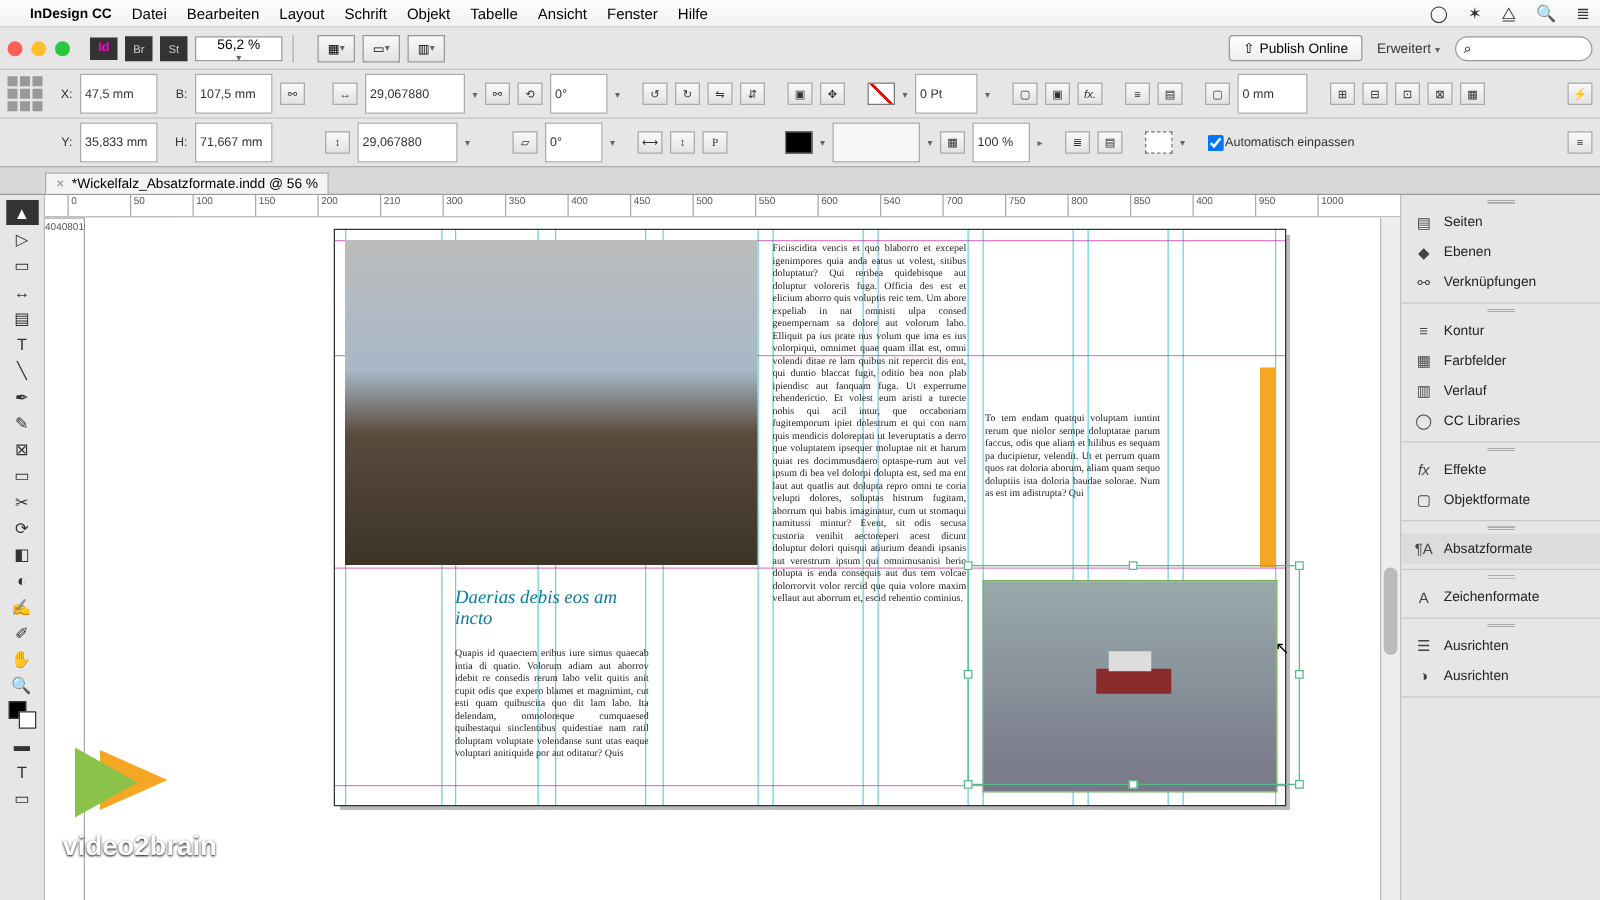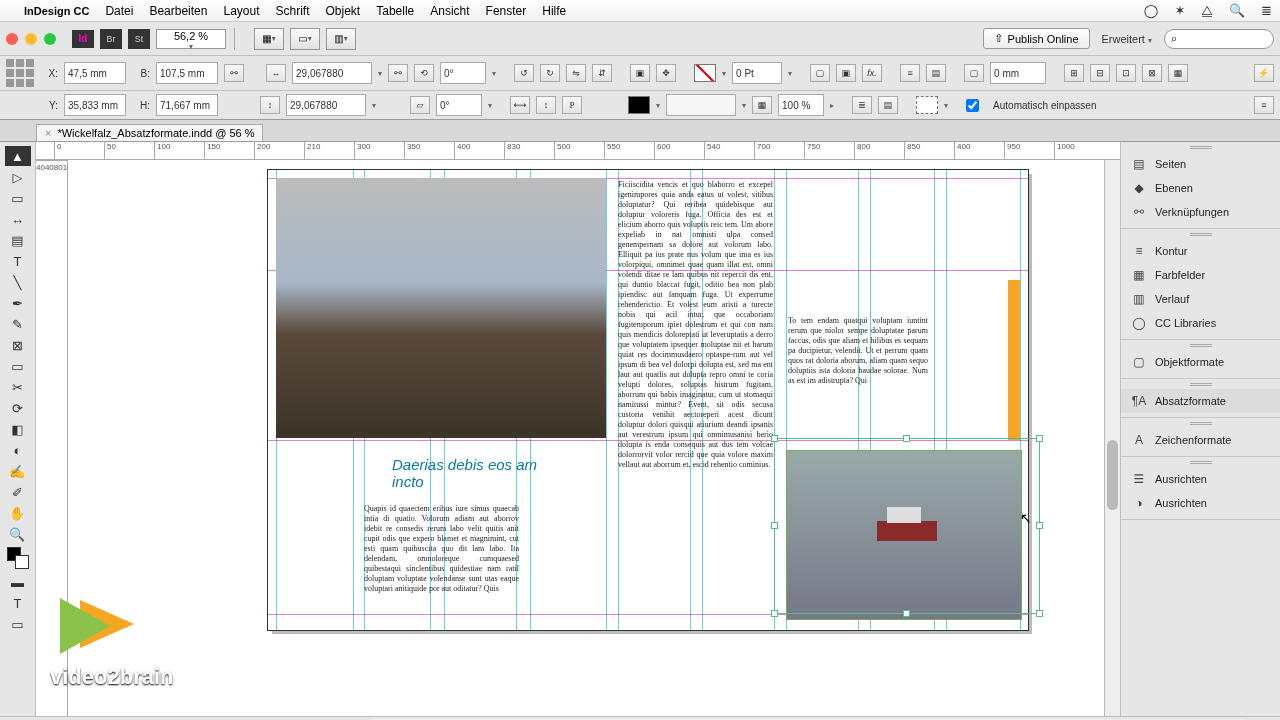--- a/index.html
+++ b/index.html
@@ -24,26 +24,26 @@
 .chev{font-size:8px;color:#666;}
 .seg { width:30px; height:22px; background:linear-gradient(#fafafa,#e2e2e2); border:1px solid #999; display:flex;align-items:center;justify-content:center; font-size:10px;}
 .pub-btn { padding:3px 10px; border:1px solid #999; background:linear-gradient(#fff,#ededed); border-radius:3px; font-size:11px; display:flex;align-items:center;gap:4px;}
 .ws-label { font-size:11px; color:#333; padding:0 6px;}
 .search { width:110px; height:20px; border:1px solid #999; border-radius:10px; background:#fff; padding:0 6px; display:flex;align-items:center;gap:4px;}
 
 
 .ctrl-bar { background:#e6e6e6; border-bottom:1px solid #bfbfbf; padding:3px 6px; display:flex; align-items:center; gap:6px; font-size:10px; color:#333;}
 .ctrl-bar.row2 { border-bottom:1px solid #9c9c9c; }
 .lbl { width:18px; text-align:right; }
-.num-in { width:62px; height:22px; border:1px solid #aaa; background:#fff; font-size:10px; padding:0 3px; display:flex;align-items:center;}
+.num-in { width:62px; height:32px; border:1px solid #aaa; background:#fff; font-size:10px; padding:0 3px; display:flex;align-items:center;}
 .mini-ic { width:20px; height:18px; border:1px solid #aaa; background:linear-gradient(#fafafa,#e2e2e2); display:flex;align-items:center;justify-content:center; font-size:9px;}
 .grid-ic { width:28px; height:28px; display:grid; grid-template-columns:repeat(3,1fr); grid-template-rows:repeat(3,1fr); gap:2px; }
 .grid-ic span { background:#999; }
 .swatch { width:22px; height:18px; border:1px solid #777; }
-.check { display:flex; align-items:center; gap:14px; font-size:10px; }
+.check { display:flex; align-items:center; gap:1px; font-size:10px; }
 
 
 .doc-tab-row { height:22px; background:#d8d8d8; display:flex; align-items:flex-end; border-bottom:1px solid #9c9c9c; padding-left:36px;}
 .doc-tab { background:#f4f4f4; border:1px solid #aaa; border-bottom:none; padding:2px 8px; font-size:11px; display:flex;align-items:center;gap:6px;}
 .doc-tab .x { color:#888; }
 
 
 .main { display:flex; height:calc(720px - 22px - 34px - 24px - 24px - 22px - 20px); }
 .tools { width:36px; background:#e6e6e6; border-right:1px solid #bfbfbf; display:flex; flex-direction:column; align-items:center; padding-top:4px; gap:1px;}
 .tool { width:26px; height:20px; display:flex;align-items:center;justify-content:center;font-size:13px;color:#333;}
@@ -66,21 +66,21 @@
 .img-frame { position:absolute; background:#888; }
 .img-cliff { left:8px; top:8px; width:330px; height:260px; background:linear-gradient(#bcbcbc 0%, #a8b8c8 40%, #5a4a3c 60%, #3c3428 100%); }
 .img-boat { left:518px; top:280px; width:236px; height:170px; background:linear-gradient(#9aa,#778); border:1px solid #7a5; }
 .boat-sel { position:absolute; left:706px; top:278px; width:266px; height:176px; border:1px solid #5b8; }
 .handle { position:absolute; width:7px; height:7px; background:#fff; border:1px solid #5b8; }
 .orange-bar { position:absolute; right:8px; top:110px; width:12px; height:160px; background:#f5a623; }
 .txt-col { position:absolute; font-size:8px; line-height:1.25; text-align:justify; font-family:Georgia,serif; color:#222; overflow:hidden;}
 .txt1 { left:350px; top:10px; width:155px; height:358px; }
 .txt2 { left:520px; top:110px; width:140px; height:40px; color:#0a7aa0; font-style:italic;}
 .txt3 { left:520px; top:146px; width:140px; height:110px; }
-.head2 { position:absolute; left:96px; top:286px; width:155px; font-family:Liberation Sans, sans-serif; font-style:italic; color:#0a7aa0; font-size:15px; line-height:1.15;margin-left:28px;}
+.head2 { position:absolute; left:96px; top:286px; width:155px; font-family:Liberation Serif, serif; font-style:italic; color:#0a7aa0; font-size:15px; line-height:1.15;}
 .txt4 { left:96px; top:334px; width:155px; height:108px; font-size:8px;}
 .scroll-v { position:absolute; right:0; top:18px; bottom:0; width:16px; background:#eee; border-left:1px solid #bbb;}
 .scroll-v .thumb { position:absolute; left:2px; right:2px; top:280px; height:70px; background:#bbb; border-radius:6px;}
 .scroll-h-row { height:16px; background:#eee; border-top:1px solid #bbb; display:flex; align-items:center;}
 .scroll-h-row .track{flex:1;height:100%;position:relative;}
 .scroll-h-row .thumb{position:absolute;left:0;top:2px;bottom:2px;width:50%;background:#bbb;border-radius:6px;}
 
 
 .panels { width:160px; background:#e6e6e6; border-left:1px solid #bfbfbf; overflow-y:auto;}
 .pgrp { border-bottom:1px solid #c8c8c8; padding:4px 0;}
@@ -296,21 +296,21 @@
     <div class="ruler-h">
       <div>0</div>
         <div>50</div>
         <div>100</div>
         <div>150</div>
         <div>200</div>
         <div>210</div>
         <div>300</div>
         <div>350</div>
         <div>400</div>
-        <div>830</div>
+        <div>450</div>
         <div>500</div>
         <div>550</div>
         <div>600</div>
         <div>540</div>
         <div>700</div>
         <div>750</div>
         <div>800</div>
         <div>850</div>
         <div>400</div>
         <div>950</div>
@@ -415,20 +415,24 @@
           <span>Verlauf</span>
         </div>
       <div class="pitem">
           <span class="pic">◯</span>
           <span>CC Libraries</span>
         </div>
     </div>
     <div class="pgrp">
         <div class="handlebar"></div>
       <div class="pitem">
+          <span class="pic"><i>fx</i></span>
+          <span>Effekte</span>
+        </div>
+      <div class="pitem">
           <span class="pic">▢</span>
           <span>Objektformate</span>
         </div>
     </div>
     <div class="pgrp">
         <div class="handlebar"></div>
       <div class="pitem hl">
           <span class="pic">¶A</span>
           <span>Absatzformate</span>
         </div>

